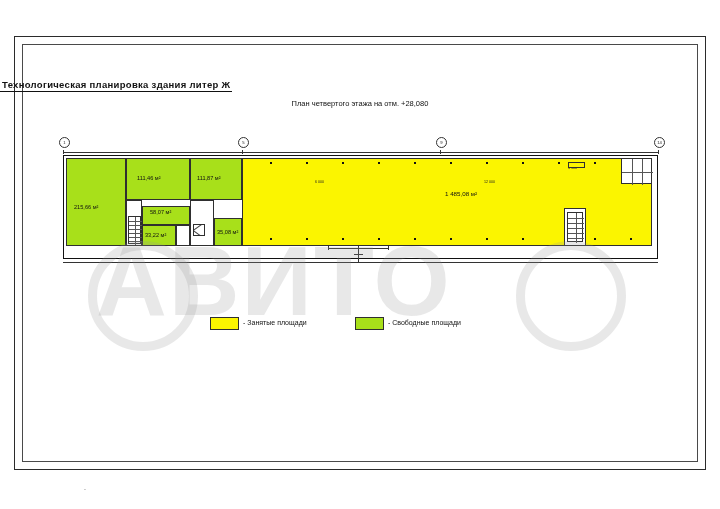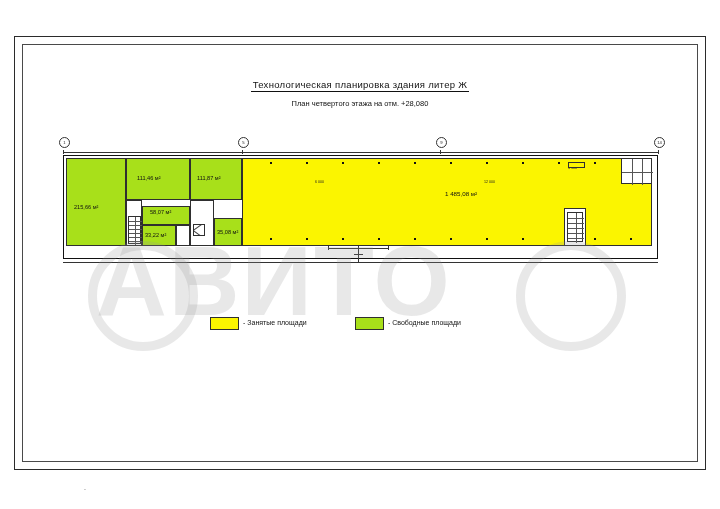--- a/index.html
+++ b/index.html
@@ -37,23 +37,22 @@
     width: 676px; height: 418px;
     border: 1px solid #4a4a4a;
     box-sizing: border-box;
   }
 
   
   .title-main {
     position: absolute;
     left: 0; top: 79px;
     width: 720px;
-    text-align: center;
     font-size: 9.5px;
-    font-weight: normal;
+    font-weight: bold;
     color: #111;
     letter-spacing: 0.3px;
   }
   .title-main span.u {
     border-bottom: 1px solid #111;
     padding: 0 2px 1px 2px;
   }
   .title-sub {
     position: absolute;
     left: 0; top: 99px;

